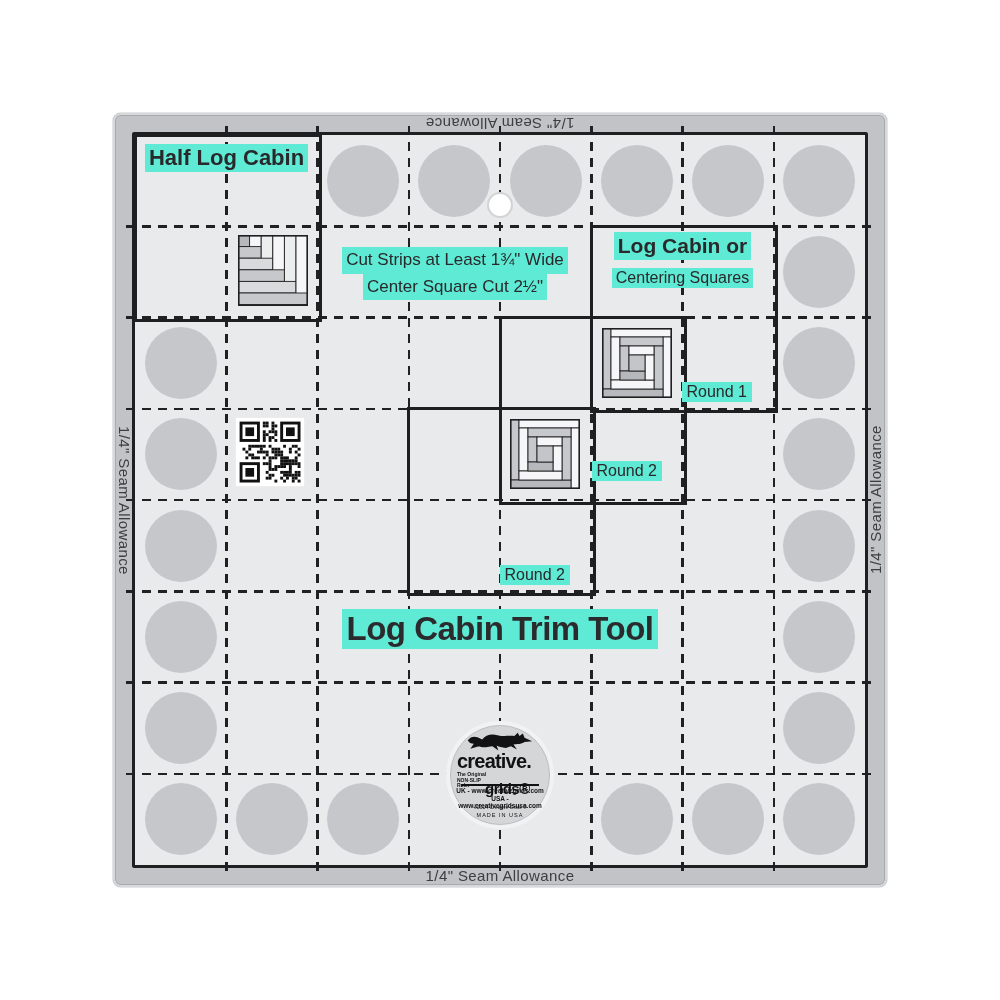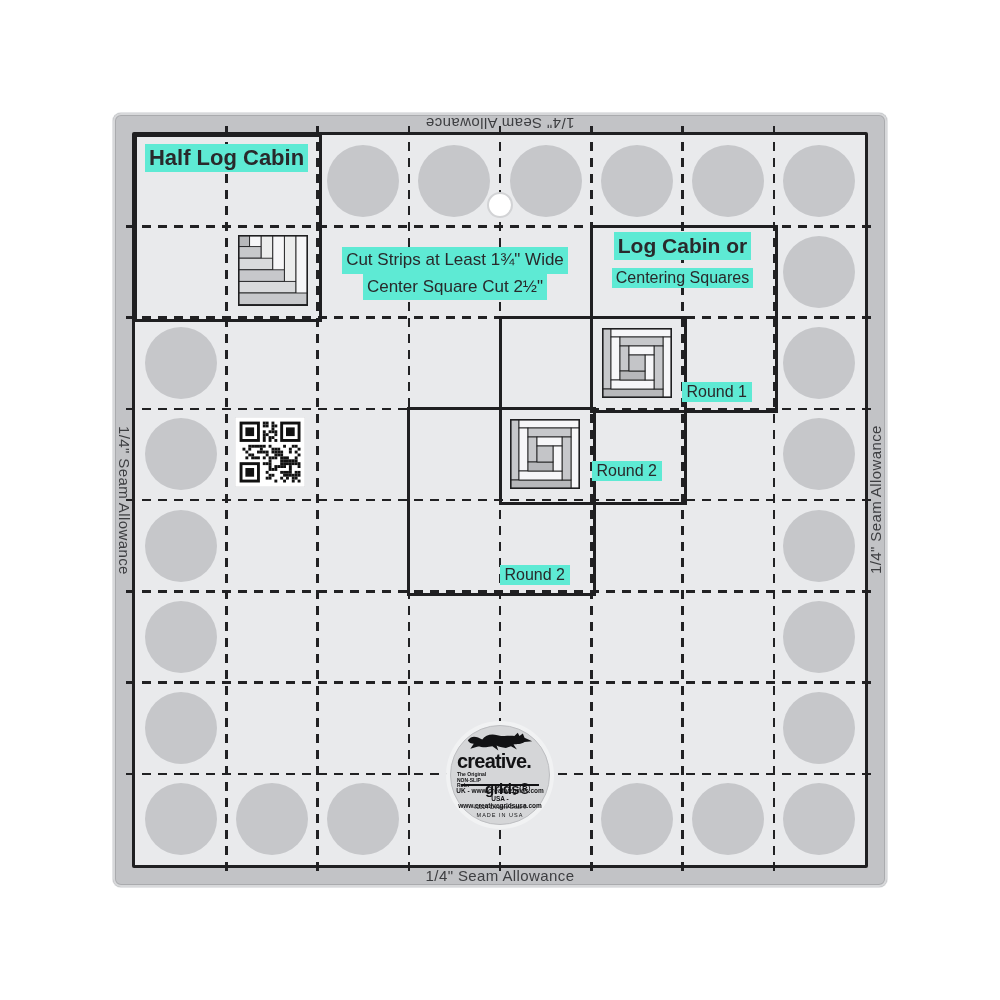--- a/index.html
+++ b/index.html
@@ -146,20 +146,21 @@
       <div class="txt ctr cut">
         <div><span class="mask">Cut Strips at Least 1¾" Wide</span></div>
         <div><span class="mask">Center Square Cut 2½"</span></div>
       </div>
 
       <div class="txt round round1"><span class="mask">Round 1</span></div>
       <div class="txt round round2"><span class="mask">Round 2</span></div>
       <div class="txt round round3"><span class="mask">Round 2</span></div>
 
       <div class="txt ctr maintitle">
+        <div><span class="mask t1">Log Cabin Trim Tool</span></div>
       </div>
 
 
       <div class="hole"></div>
 
       <div class="qr" id="qr"><svg width="70" height="70" viewBox="0 0 70 70">
             <rect width="70" height="70" fill="#fff" stroke="#dcdcde"></rect>
             <rect x="4.6" y="4.6" width="20.3" height="20.3" fill="#111"></rect>
             <rect x="7.5" y="7.5" width="14.5" height="14.5" fill="#fff"></rect>
             <rect x="10.399999999999999" y="10.399999999999999" width="8.7" height="8.7" fill="#111"></rect>

